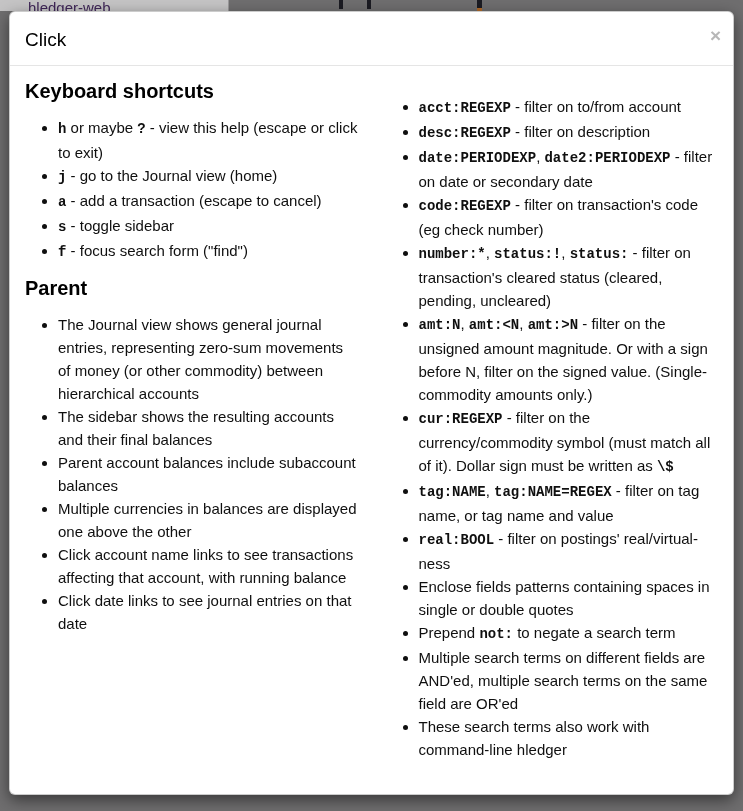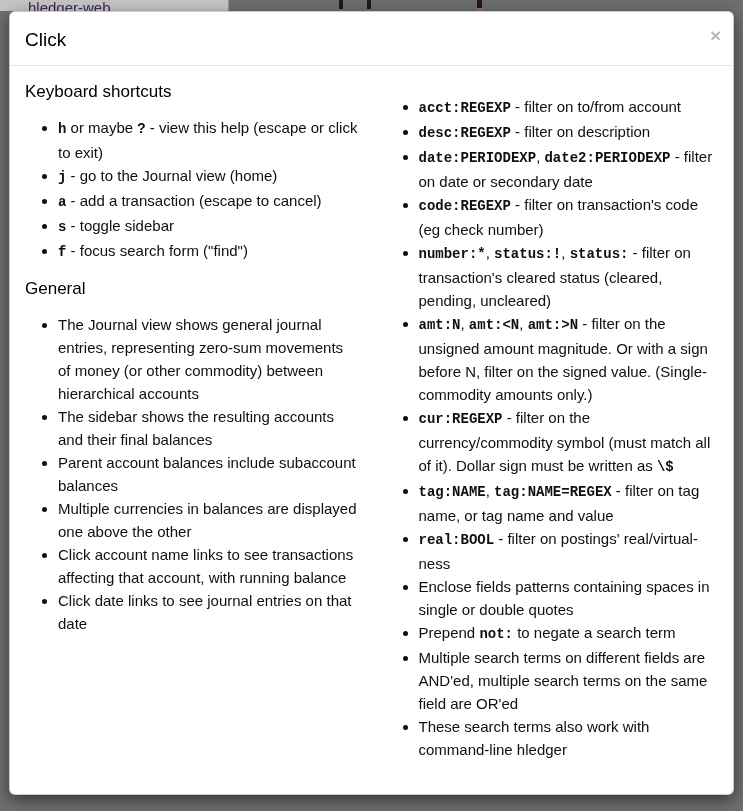--- a/index.html
+++ b/index.html
@@ -48,21 +48,21 @@
     color:#b7b7b7;cursor:pointer;
   }
   .modal-body{
     display:flex;flex-direction:row;
     padding:15px;
   }
   .col{box-sizing:border-box;flex:0 0 50%;max-width:50%;}
   .col.left{padding-right:14px;}
   .col.right{padding-left:14px;}
   .section-heading{
-    font-size:17px;font-weight:400;line-height:21px;
+    font-size:20px;font-weight:700;line-height:21px;
     margin:0;color:#000;
   }
   .section-heading.spaced{margin-top:14px;}
   .help-list{
     margin:14px 0 10px 0;
     padding:0 0 0 33px;
     font-size:15px;line-height:23px;
   }
   .help-list li{margin:0;padding:0;}
   .help-list code{
@@ -95,21 +95,21 @@
     <div class="modal-body">
       <div class="col left">
         <h4 class="section-heading">Keyboard shortcuts</h4>
         <ul class="help-list">
             <li><code>h</code> or maybe <code>?</code> - view this help (escape or click to exit)</li>
             <li><code>j</code> - go to the Journal view (home)</li>
             <li><code>a</code> - add a transaction (escape to cancel)</li>
             <li><code>s</code> - toggle sidebar</li>
             <li><code>f</code> - focus search form ("find")</li>
           </ul>
-        <h4 class="section-heading spaced">General</h4>
+        <h4 class="section-heading spaced">Parent</h4>
         <ul class="help-list">
             <li>The Journal view shows general journal entries, representing zero-sum movements of money (or other commodity) between hierarchical accounts</li>
             <li>The sidebar shows the resulting accounts and their final balances</li>
             <li>Parent account balances include subaccount balances</li>
             <li>Multiple currencies in balances are displayed one above the other</li>
             <li>Click account name links to see transactions affecting that account, with running balance</li>
             <li>Click date links to see journal entries on that date</li>
           </ul>
       </div>
       <div class="col right">

